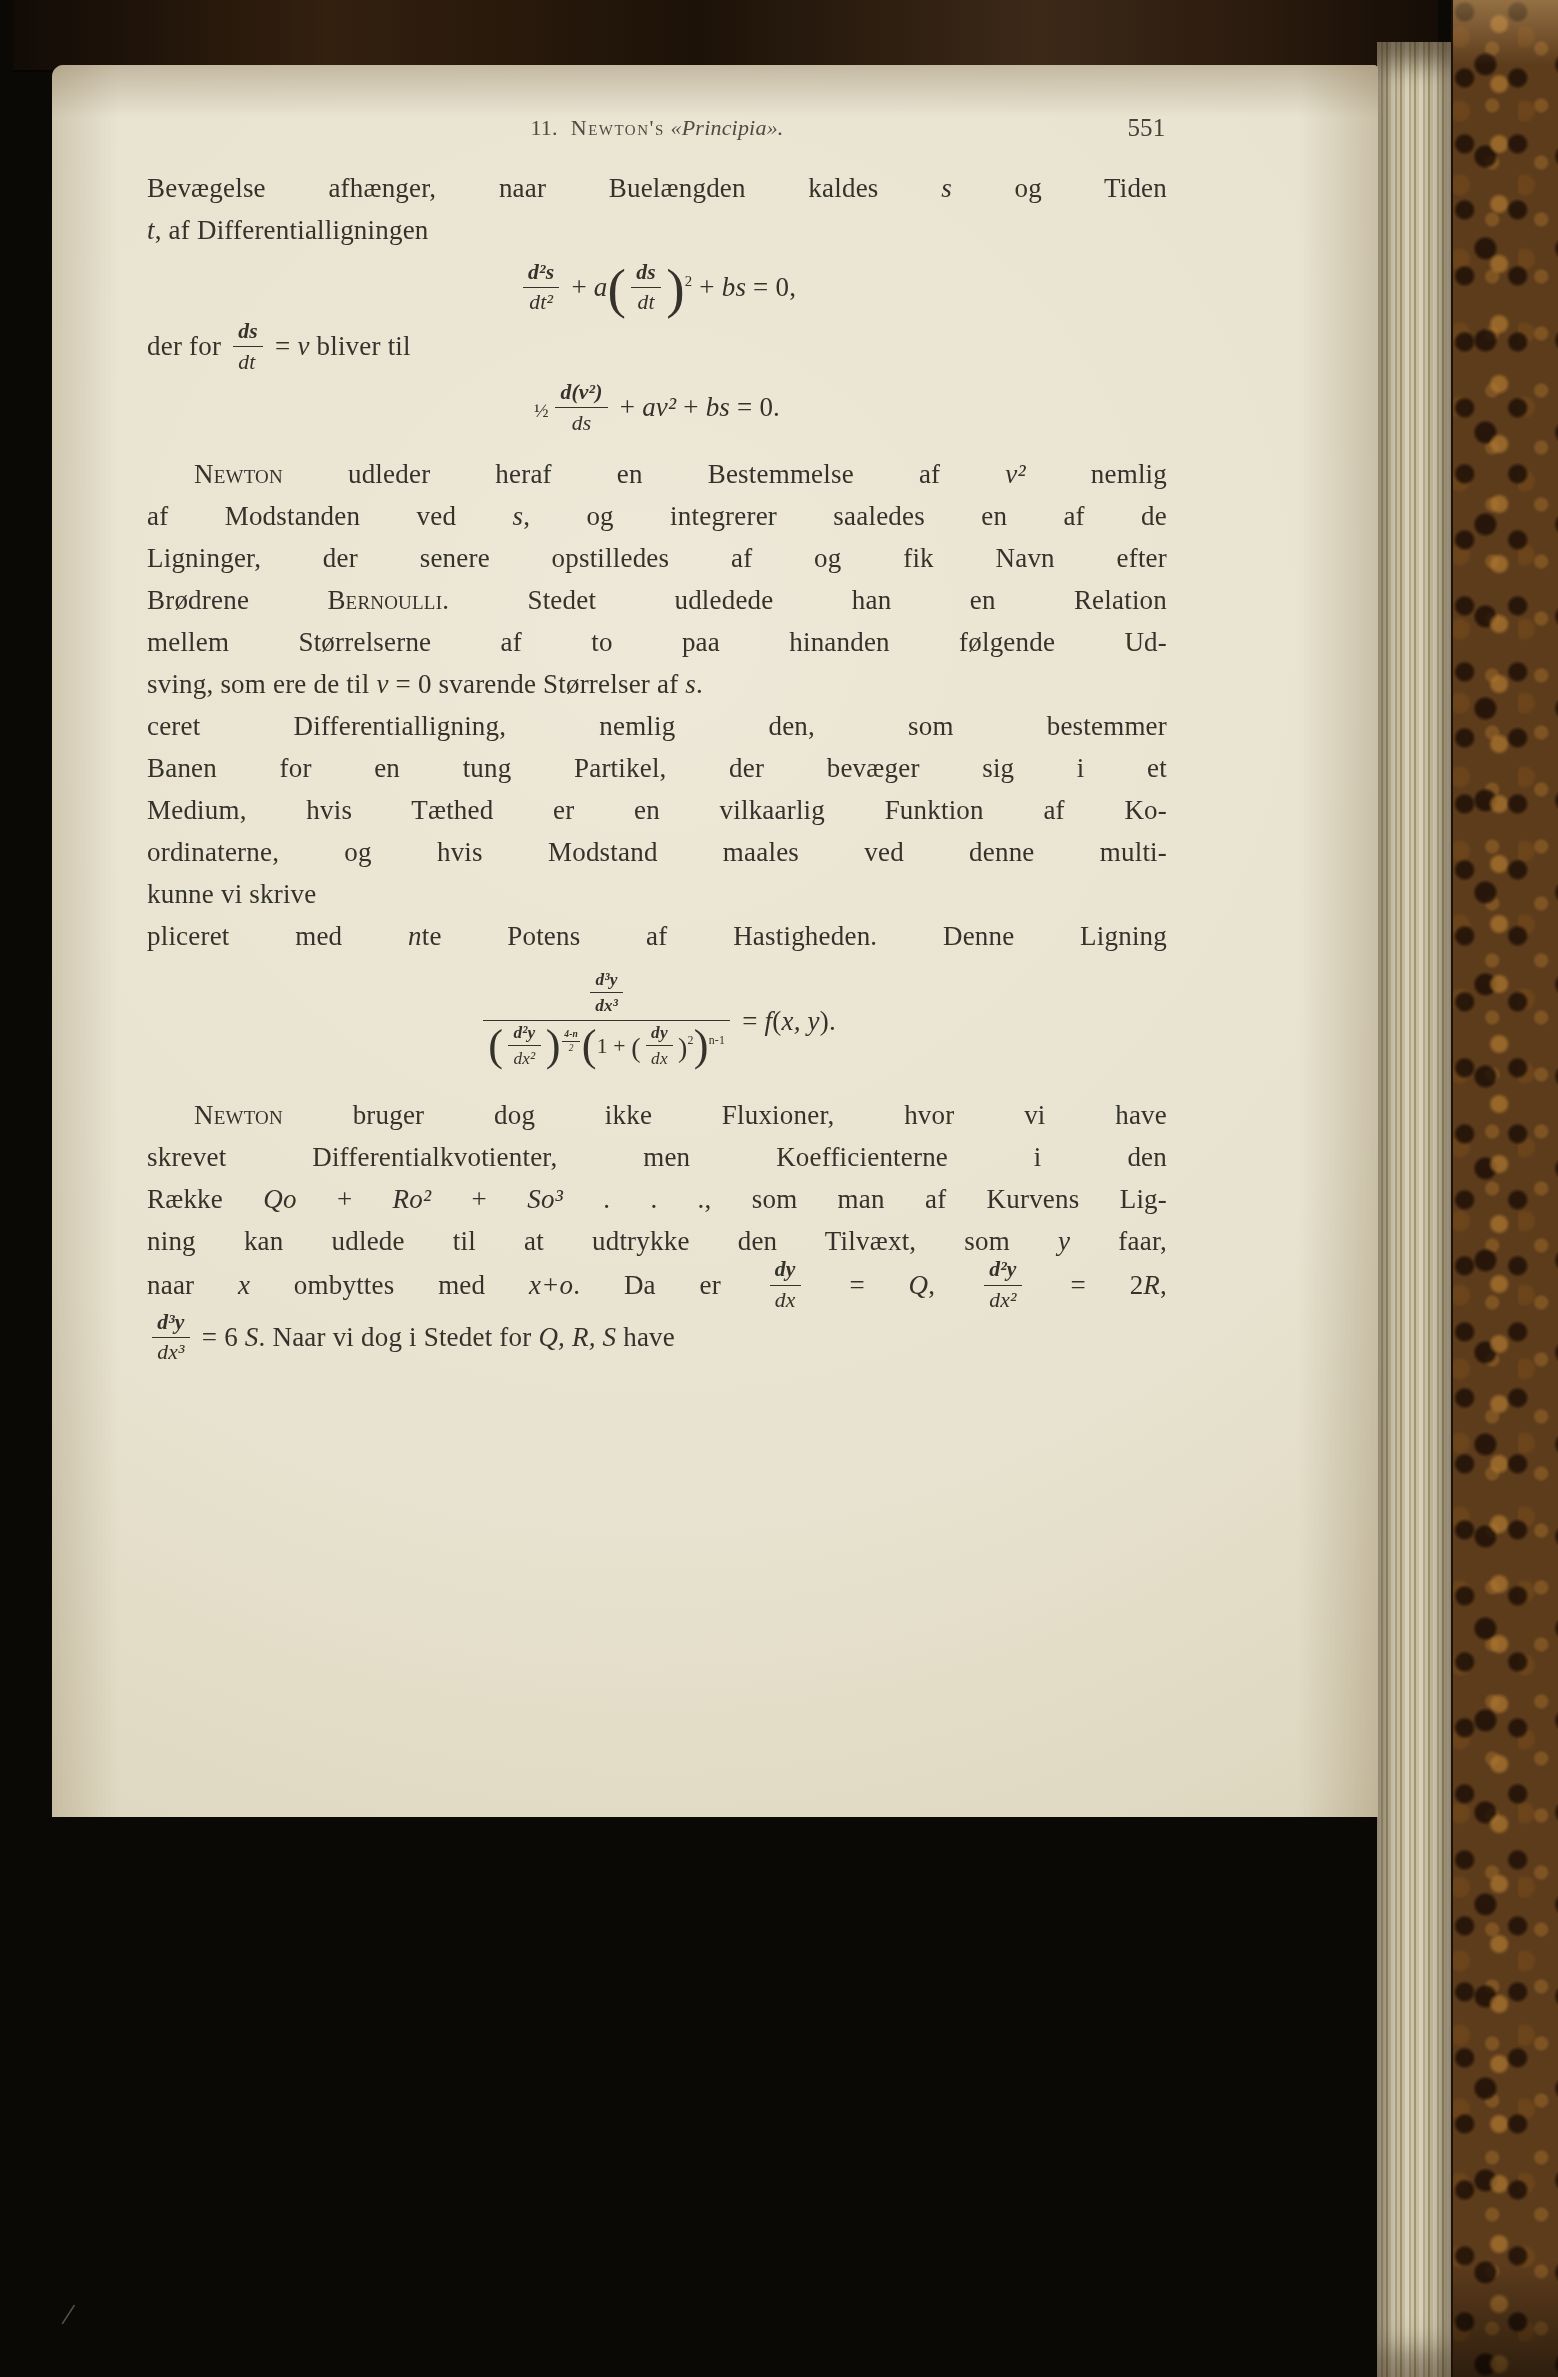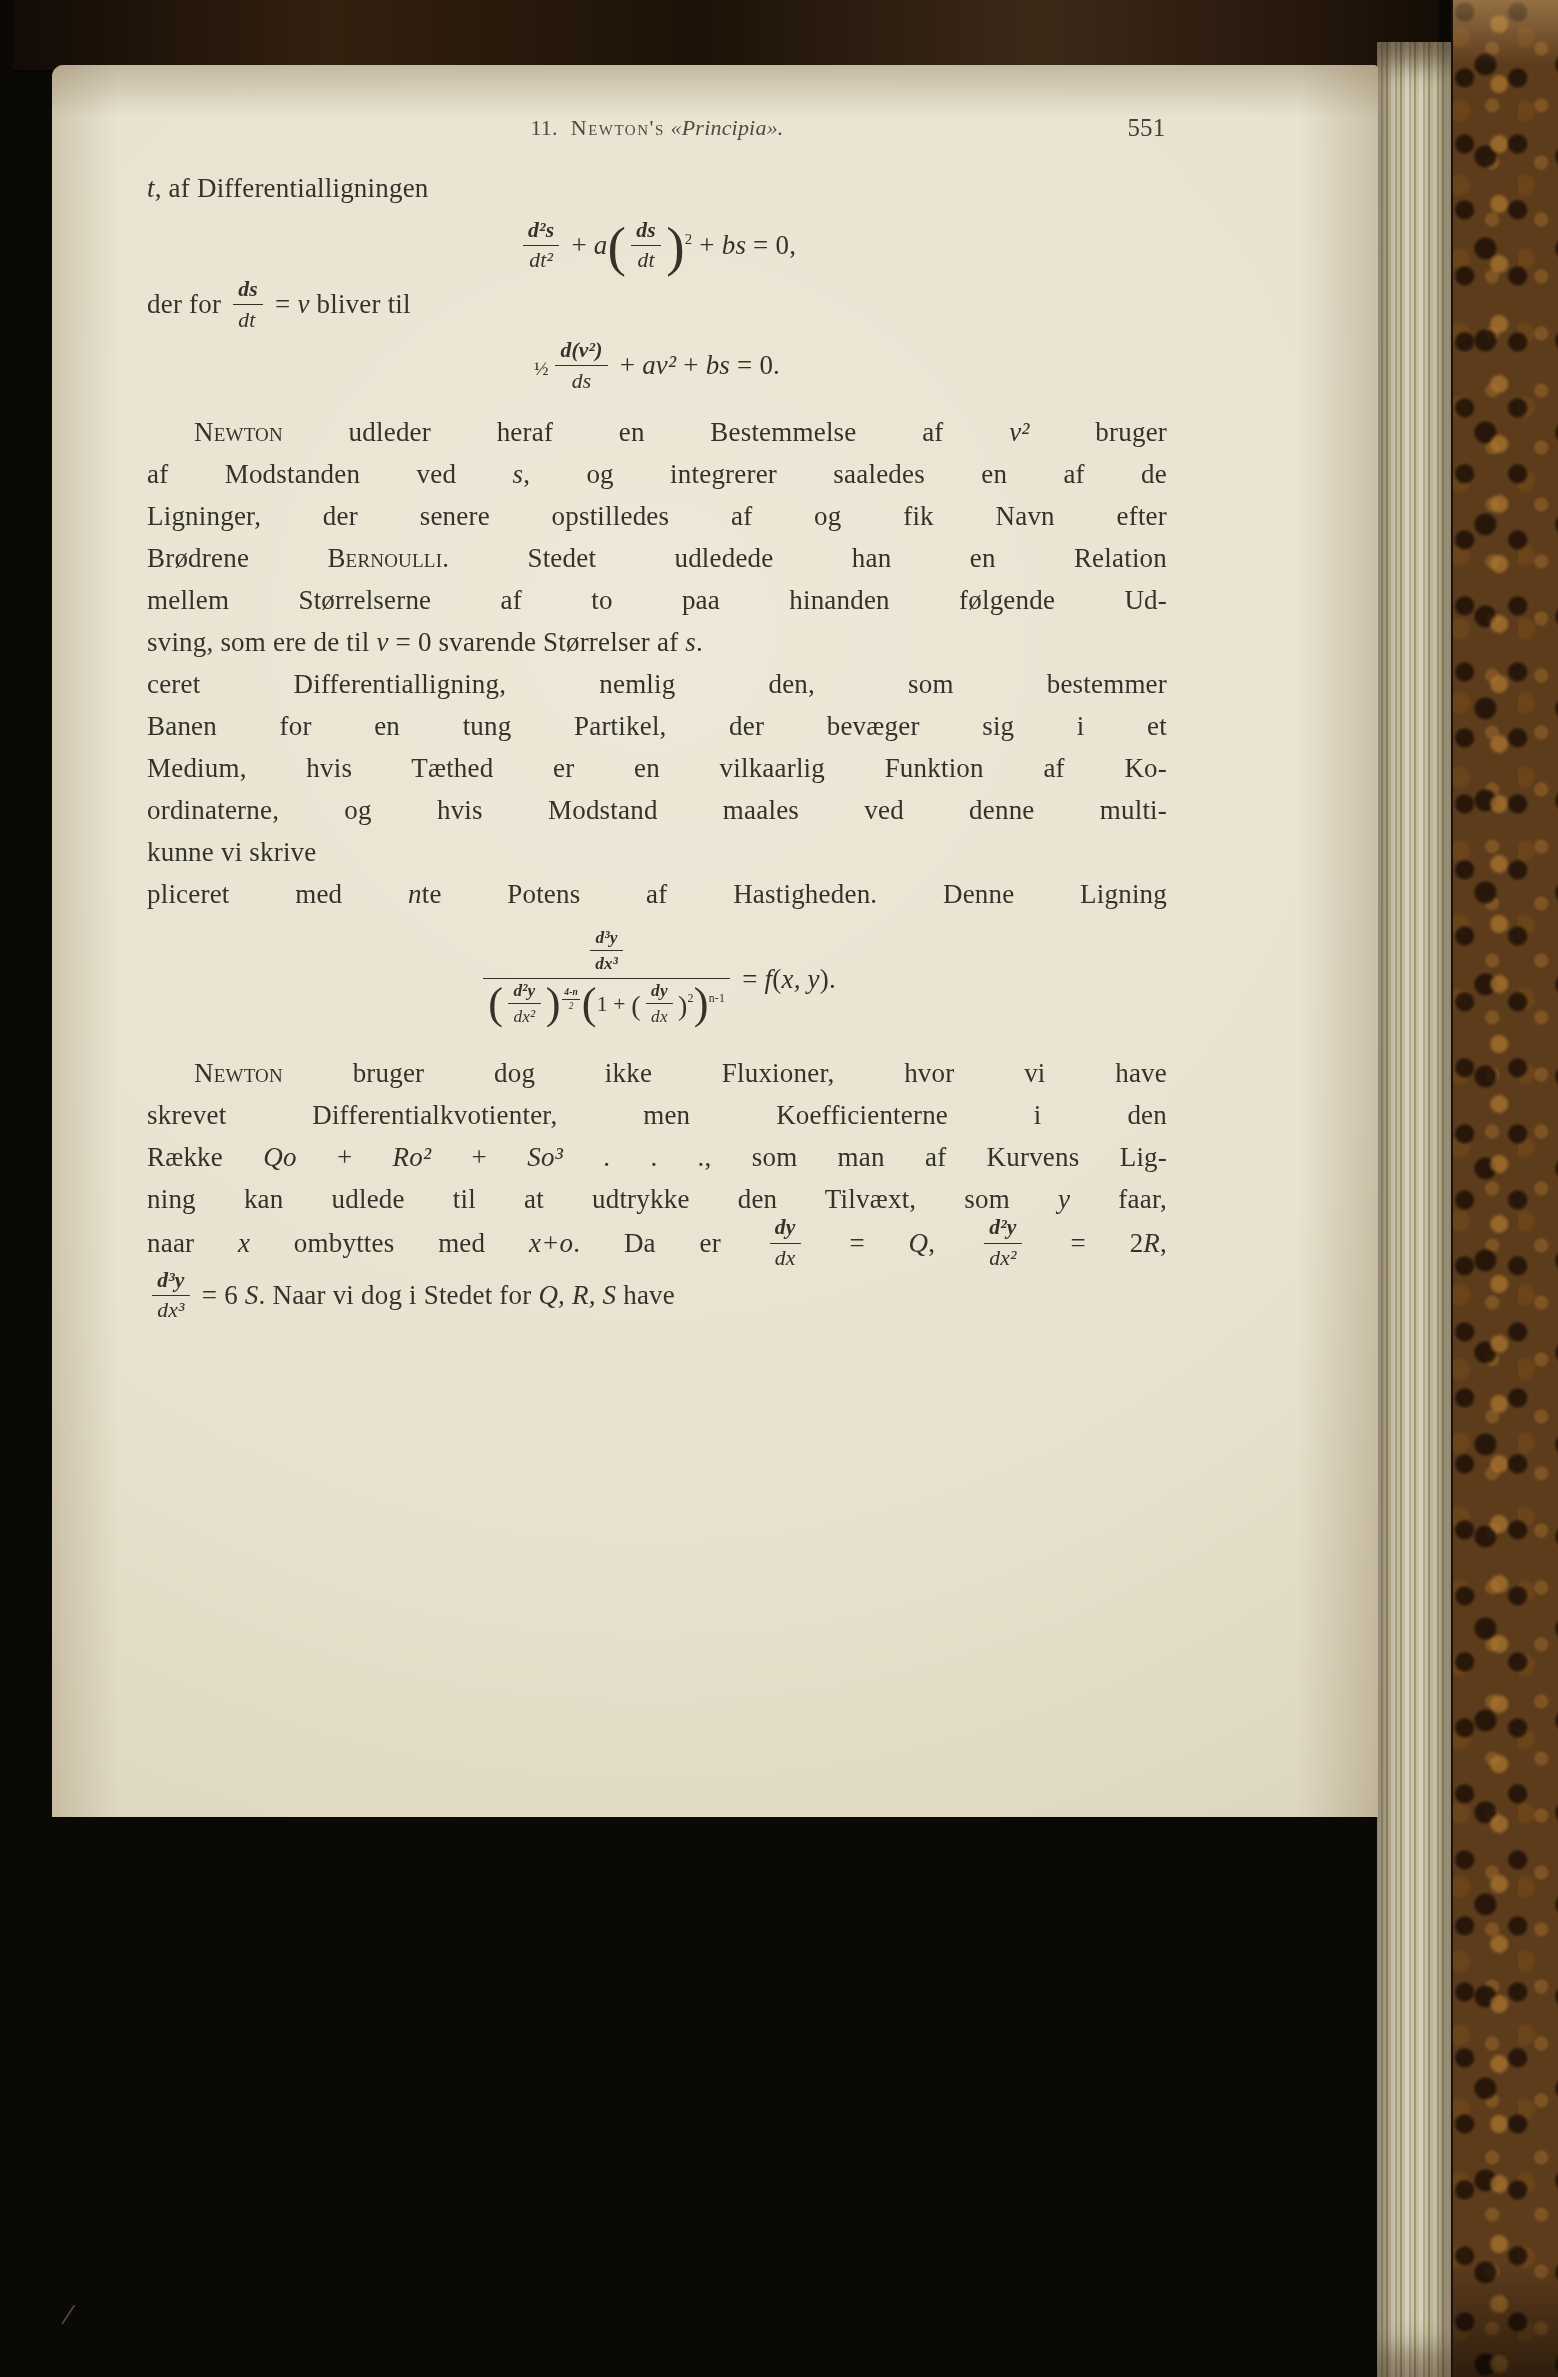--- a/index.html
+++ b/index.html
@@ -84,31 +84,32 @@
     <div class="content">
 
       <div class="pheader">
         <span class="sec">11.</span>
         <span class="sc">Newton's</span>
         <span class="i">«Principia».</span>
         <span class="pnum">551</span>
       </div>
 
       <div class="para">
+        <div class="line"><span>Bevægelse afhænger, naar Buelængden kaldes </span><span class="i">s</span><span> og Tiden</span></div>
         <div class="line last"><span class="i">t</span><span>, af Differentialligningen</span></div>
       </div>
 
       <div class="equation eq1"><span class="frac"><span class="fnum">d²s</span><span class="fden">dt²</span></span><span> + </span><span class="i">a</span><span class="bp">(</span><span class="frac"><span class="fnum">ds</span><span class="fden">dt</span></span><span class="bp">)</span><span class="sup"><span>2</span></span><span> + </span><span class="i">bs</span><span> = 0,</span></div>
 
       <div class="line last"><span>der for </span><span class="frac"><span class="fnum">ds</span><span class="fden">dt</span></span><span> = </span><span class="i">v</span><span> bliver til</span></div>
 
       <div class="equation eq2"><span class="half">½</span><span class="frac"><span class="fnum">d(v²)</span><span class="fden">ds</span></span><span> + </span><span class="i">av²</span><span> + </span><span class="i">bs</span><span> = 0.</span></div>
 
       <div class="para">
-        <div class="line ind"><span class="sc">Newton</span><span> udleder heraf en Bestemmelse af </span><span class="i">v²</span><span> bruger</span></div>
+        <div class="line ind"><span class="sc">Newton</span><span> udleder heraf en Bestemmelse af </span><span class="i">v²</span><span> nemlig</span></div>
         <div class="line"><span>af Modstanden ved </span><span class="i">s</span><span>, og integrerer saaledes en af de</span></div>
         <div class="line"><span>Ligninger, der senere opstilledes af og fik Navn efter</span></div>
         <div class="line"><span>Brødrene </span><span class="sc">Bernoulli</span><span>.  Stedet udledede han en Relation</span></div>
         <div class="line"><span>mellem Størrelserne af to paa hinanden følgende Ud-</span></div>
         <div class="line last"><span>sving, som ere de til </span><span class="i">v</span><span> = 0 svarende Størrelser af </span><span class="i">s</span><span>.</span></div>
       </div>
 
       <div class="para">
         <div class="line"><span>ceret Differentialligning, nemlig den, som bestemmer</span></div>
         <div class="line"><span>Banen for en tung Partikel, der bevæger sig i et</span></div>

